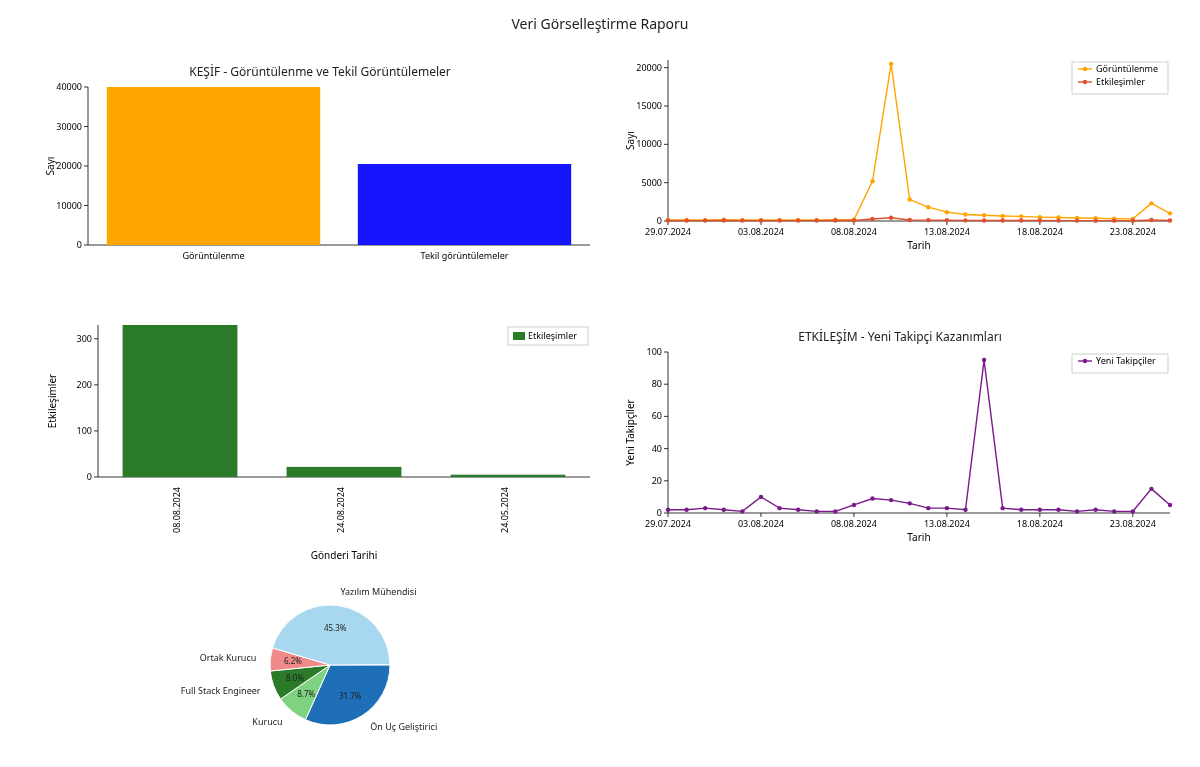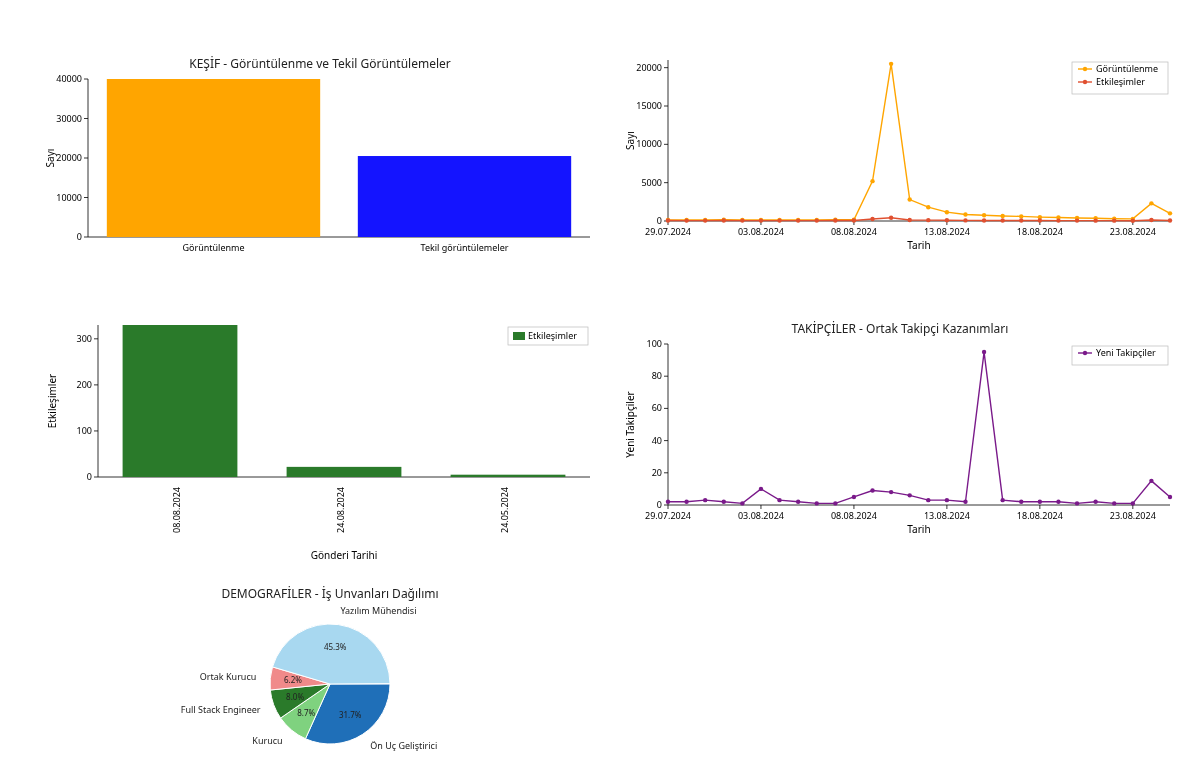--- a/index.html
+++ b/index.html
@@ -1,31 +1,32 @@
 <!DOCTYPE html>
 <html><head>
 <meta charset="utf-8">
 <style>
   html,body{margin:0;padding:0;background:#fff;font-family:system-ui,sans-serif;color:#222}
   #wrap{width:1200px;height:767px;position:relative}
   .suptitle{position:absolute;left:0;width:1200px;top:14px;text-align:center;font-size:14px}
   .panel{position:absolute}
-  .ptitle{text-align:center;font-size:12px;margin:0 0 2px 0}
+  .ptitle{text-align:center;font-size:12px;margin:8px 0 2px 0}
   svg{display:block}
   .axis{stroke:#000;stroke-width:0.8}
   .ylabel{font-size:10px}
   .legend{font-size:9px}
   .legend rect.bg{fill:#fff;stroke:#bbb;stroke-width:0.7}
   .pielabel{font-size:9px;fill:#222}
   .pievaltxt{font-size:8px;fill:#222}
 </style>
 </head>
 <body>
 <div id="wrap">
 
+<div class="suptitle">Veri Görselleştirme Raporu</div>
 
 <div class="panel" style="left:40px;top:55px;width:560px;height:200px">
   <p class="ptitle">KEŞİF - Görüntülenme ve Tekil Görüntülemeler</p>
   <svg id="svg-kesif" width="560" height="185">
         <line x1="48" y1="5" x2="48" y2="163" class="axis"></line>
         <line x1="48" y1="163" x2="550" y2="163" class="axis"></line>
         <line x1="44" y1="163" x2="48" y2="163" class="axis"></line>
         <text x="42" y="166" text-anchor="end" font-size="9">0</text>
         <line x1="44" y1="123.5" x2="48" y2="123.5" class="axis"></line>
         <text x="42" y="126.5" text-anchor="end" font-size="9">10000</text>
@@ -168,21 +169,21 @@
         <text x="304" y="239" text-anchor="middle" font-size="10">Gönderi Tarihi</text>
         <g class="legend">
           <rect x="468" y="7" width="80" height="18" class="bg"></rect>
           <rect x="473" y="12" width="12" height="8" fill="#2a7a2a"></rect>
           <text x="488" y="19" font-size="9">Etkileşimler</text>
         </g>
       </svg>
 </div>
 
 <div class="panel" style="left:620px;top:320px;width:560px;height:215px">
-  <p class="ptitle">TAKİPÇİLER - Ortak Takipçi Kazanımları</p>
+  <p class="ptitle">ETKİLEŞİM - Yeni Takipçi Kazanımları</p>
   <svg id="svg-takipciler" width="560" height="200">
         <line x1="48" y1="166" x2="550" y2="166" class="grid"></line>
         <line x1="44" y1="166" x2="48" y2="166" class="axis"></line>
         <text x="42" y="169" text-anchor="end" font-size="9">0</text>
         <line x1="48" y1="133.8" x2="550" y2="133.8" class="grid"></line>
         <line x1="44" y1="133.8" x2="48" y2="133.8" class="axis"></line>
         <text x="42" y="136.8" text-anchor="end" font-size="9">20</text>
         <line x1="48" y1="101.6" x2="550" y2="101.6" class="grid"></line>
         <line x1="44" y1="101.6" x2="48" y2="101.6" class="axis"></line>
         <text x="42" y="104.6" text-anchor="end" font-size="9">40</text>
@@ -243,21 +244,20 @@
         <g class="legend">
           <rect x="452" y="7" width="96" height="19" class="bg"></rect>
           <line x1="458" y1="14" x2="472" y2="14" stroke="#7a1a8a" stroke-width="1.4"></line>
           <circle cx="465" cy="14" r="2.2" fill="#7a1a8a"></circle>
           <text x="476" y="17" font-size="9">Yeni Takipçiler</text>
         </g>
       </svg>
 </div>
 
 <div class="panel" style="left:130px;top:585px;width:400px;height:180px">
-  <p class="ptitle">DEMOGRAFİLER - İş Unvanları Dağılımı</p>
   <svg id="svg-demografi" width="400" height="160">
         <path d="M 200 80 L 260 80 A 60 60 0 0 1 175.48105551581907 134.76149524421018 Z" fill="#1f6fb8" stroke="#fff" stroke-width="1"></path>
         <text x="240.23827572563064" y="145.10379349627624" text-anchor="start" class="pielabel">Ön Uç Geliştirici</text>
         <text x="220.22788995937108" y="114.2197448386686" text-anchor="middle" class="pievaltxt">31.7%</text>
         <path d="M 200 80 L 175.48105551581907 134.76149524421018 A 60 60 0 0 1 150.58804414229434 114.03613694760539 Z" fill="#7fd27f" stroke="#fff" stroke-width="1"></path>
         <text x="152.65173055761278" y="139.86951187421167" text-anchor="end" class="pielabel">Kurucu</text>
         <text x="176.19789698301616" y="111.58845732054965" text-anchor="middle" class="pievaltxt">8.7%</text>
         <path d="M 200 80 L 150.58804414229434 114.03613694760539 A 60 60 0 0 1 140.302938981122 86.02170289107289 Z" fill="#2a7a2a" stroke="#fff" stroke-width="1"></path>
         <text x="130.5336945336133" y="108.50357631491426" text-anchor="end" class="pielabel">Full Stack Engineer</text>
         <text x="165.0791004952759" y="95.82071674209203" text-anchor="middle" class="pievaltxt">8.0%</text>

